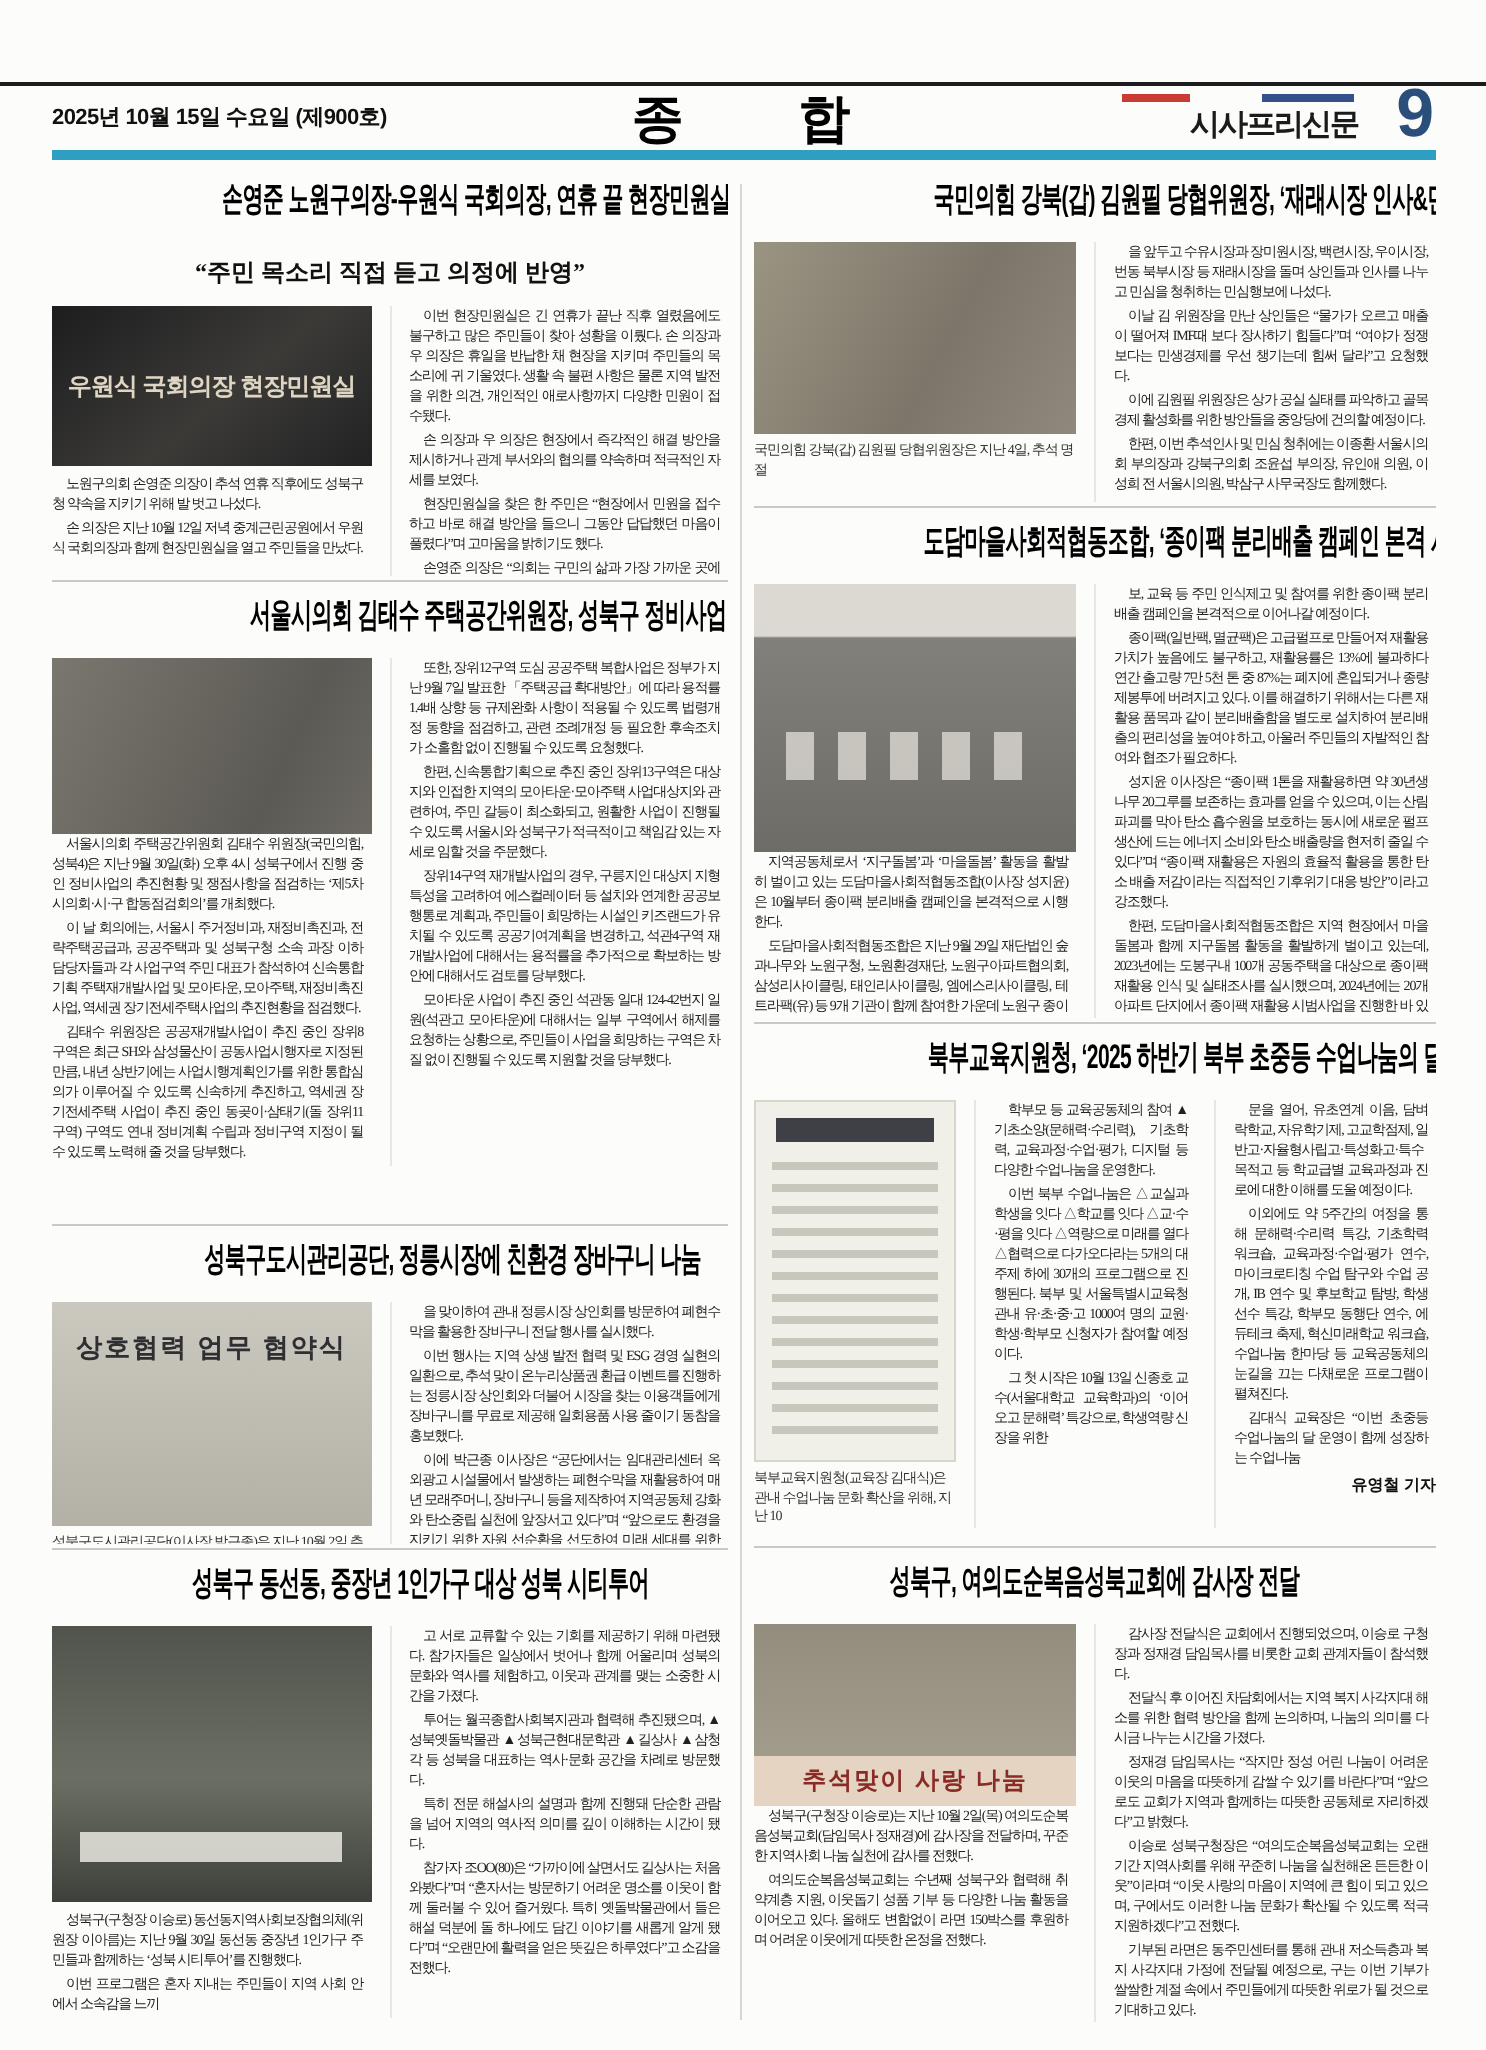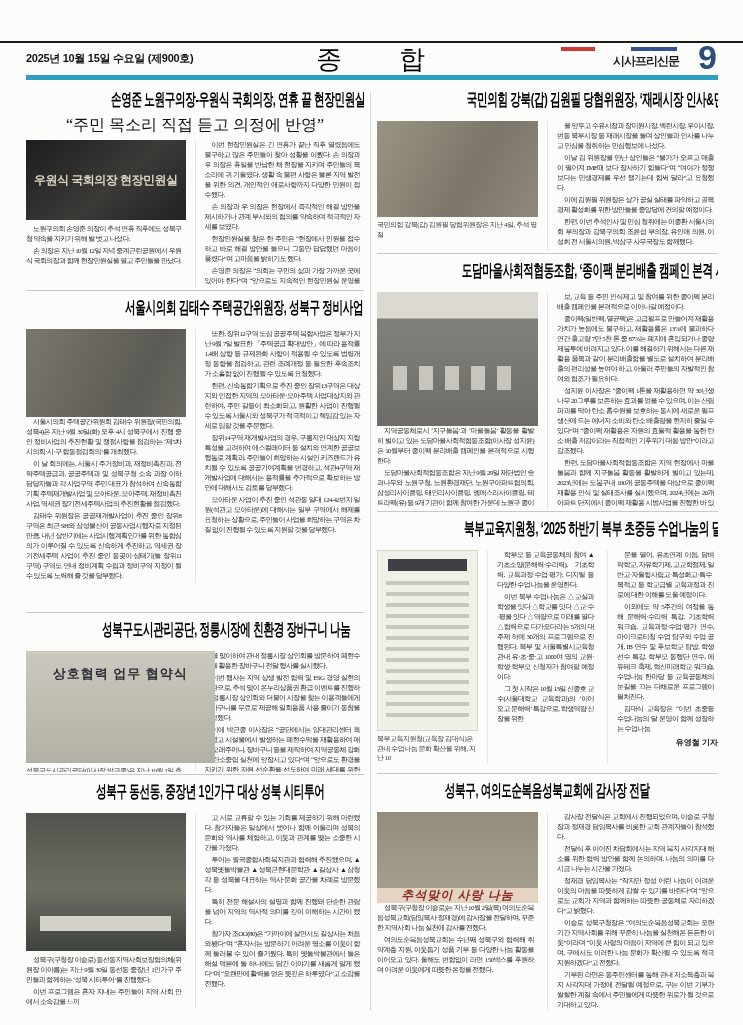--- a/index.html
+++ b/index.html
@@ -2,22 +2,22 @@
 <html><head>
 <meta charset="utf-8">
 <style>
   html,body{margin:0;padding:0;background:#e8e8e6;}
   .page{position:relative;width:743px;height:1025px;background:#fcfcfa;margin:0 auto;
         font-family:"Liberation Sans",sans-serif;overflow:hidden;}
   
   .topline{position:absolute;left:0;top:41px;width:743px;height:2px;background:#1c1c1c;}
   .h-date{position:absolute;left:26px;top:51px;font-size:11px;font-weight:bold;color:#111;letter-spacing:-0.3px;}
   .h-section{position:absolute;left:0;top:42px;width:743px;text-align:center;
-             font-size:26px;font-weight:normal;color:#000;word-spacing:46px;letter-spacing:2px;}
-  .h-logo{position:absolute;right:64px;top:53px;font-size:12px;font-weight:bold;color:#1b1b1b;letter-spacing:-1px;}
+             font-size:26px;font-weight:bold;color:#000;word-spacing:46px;letter-spacing:2px;}
+  .h-logo{position:absolute;right:64px;top:53px;font-size:15px;font-weight:bold;color:#1b1b1b;letter-spacing:-1px;}
   .h-tag1{position:absolute;right:148px;top:47px;width:34px;height:4px;background:#cc3b33;}
   .h-tag2{position:absolute;right:66px;top:47px;width:46px;height:4px;background:#35508c;}
   .h-page{position:absolute;right:26px;top:40px;font-size:34px;font-weight:bold;color:#2a4f7a;line-height:34px;}
   .blueline{position:absolute;left:26px;top:75px;width:692px;height:5px;background:#2e9fc0;}
   .vrule-main{position:absolute;left:370px;top:92px;width:1px;height:918px;background:#d6d6d2;}
   .hdiv{position:absolute;height:1px;background:#c9c9c5;}
   #d-l1{left:26px;top:290px;width:338px;}
   #d-l2{left:26px;top:612px;width:338px;}
   #d-l3{left:26px;top:774px;width:338px;}
   #d-r1{left:377px;top:253px;width:341px;}
@@ -28,52 +28,52 @@
   #a1{left:26px;top:88px;width:338px;height:200px;}
   #a4{left:26px;top:296px;width:338px;height:314px;}
   #a5{left:26px;top:618px;width:338px;height:154px;}
   #a6{left:26px;top:780px;width:338px;height:231px;}
   #a2{left:377px;top:88px;width:341px;height:163px;}
   #a3{left:377px;top:259px;width:341px;height:250px;}
   #a7{left:377px;top:517px;width:341px;height:254px;}
   #a8{left:377px;top:779px;width:341px;height:232px;}
   .a-title{text-align:center;font-weight:bold;font-size:17px;color:#000;white-space:nowrap;height:24px;line-height:24px;}
   .a-title>span{display:inline-block;transform:scaleX(.62);transform-origin:center;letter-spacing:-0.5px;}
-  .a-sub{text-align:center;font-family:"Liberation Serif",serif;font-size:16px;font-weight:normal;color:#111;margin-top:3px;height:16px;}
+  .a-sub{text-align:center;font-family:"Liberation Serif",serif;font-size:12px;font-weight:bold;color:#111;margin-top:16px;height:16px;}
   .body{display:flex;gap:9px;margin-top:9px;}
   .col{flex:1;min-width:0;}
   .col+.col{border-left:1px solid #e6e6e2;padding-left:9px;}
   .col p{margin:0 4px 2px 0;font-size:7px;line-height:10px;text-align:justify;text-indent:7px;
          color:#222;letter-spacing:-0.6px;font-family:"Liberation Serif",serif;}
   .reporter{font-size:8px;font-weight:bold;text-align:right;margin-top:3px;color:#111;}
   .caption{font-size:7px;color:#333;margin-top:4px;line-height:9.5px;letter-spacing:-0.5px;
            font-family:"Liberation Serif",serif;}
   
   .photo{position:relative;width:100%;overflow:hidden;background:#888;}
   .ph-ov{position:absolute;inset:0;display:flex;align-items:center;justify-content:center;
          text-align:center;font-weight:bold;padding:4px;}
   .ph1{height:80px;background:linear-gradient(140deg,#1d1d1f,#3b3a37 55%,#222224);}
   .ph1 .ph-ov{color:#ded5c2;font-size:12px;line-height:17px;letter-spacing:-0.5px;}
   .ph2{height:96px;background:linear-gradient(118deg,#9a9482,#7b7669 58%,#8e897c);}
   .ph3{height:134px;background:linear-gradient(#dbd9d1 0,#dbd9d1 26px,#82807a 27px,#6e6c66 100%);}
   .ph3:after{content:"";position:absolute;left:10%;top:55%;width:80%;height:18%;
              background:repeating-linear-gradient(90deg,#e9e7df 0 14px,transparent 14px 26px);opacity:.7;}
   .ph4{height:88px;background:linear-gradient(115deg,#7a776f,#5c5a54 70%,#6b6962);}
-  .ph5{height:112px;background:linear-gradient(#cbc8bf,#b3b0a6);padding-left:29px;}
+  .ph5{height:112px;background:linear-gradient(#cbc8bf,#b3b0a6);}
   .ph5 .ph-ov{align-items:flex-start;padding-top:14px;color:#2f2f33;font-size:13px;letter-spacing:1px;}
   .ph6{height:138px;background:linear-gradient(#50544d,#6b6f63 55%,#3e413b);}
   .ph6:after{content:"";position:absolute;left:9%;bottom:20px;width:82%;height:15px;background:#e9e7df;opacity:.85;}
   .ph7{height:181px;background:#f0efe8;border:1px solid #d8d6cc;box-sizing:border-box;}
   .ph7 .bar{position:absolute;left:10%;top:8px;width:80%;height:12px;background:#3f3f46;}
   .ph7 .grid{position:absolute;left:8%;top:30px;width:84%;bottom:10px;
              background:repeating-linear-gradient(#c9c7bb 0 4px,transparent 4px 11px);}
   .ph8{height:91px;background:linear-gradient(#938d7e,#a7a191);}
-  .ph8 .banner{position:absolute;left:0;bottom:0;width:100%;height:15px;background:#e5d4c1;
+  .ph8 .banner{position:absolute;left:0;bottom:0;width:100%;height:25px;background:#e5d4c1;
                display:flex;align-items:center;justify-content:center;font-weight:bold;
-               color:#8a2b28;font-size:12px;letter-spacing:1px;font-style:italic;}
+               color:#8a2b28;font-size:12px;letter-spacing:1px;}
 </style>
 </head>
 <body>
 
 <div class="page">
 
   <div class="topline"></div>
   <div class="h-date">2025년 10월 15일 수요일 (제900호)</div>
   <div class="h-section">종 합</div>
   <div class="h-tag1"></div>

